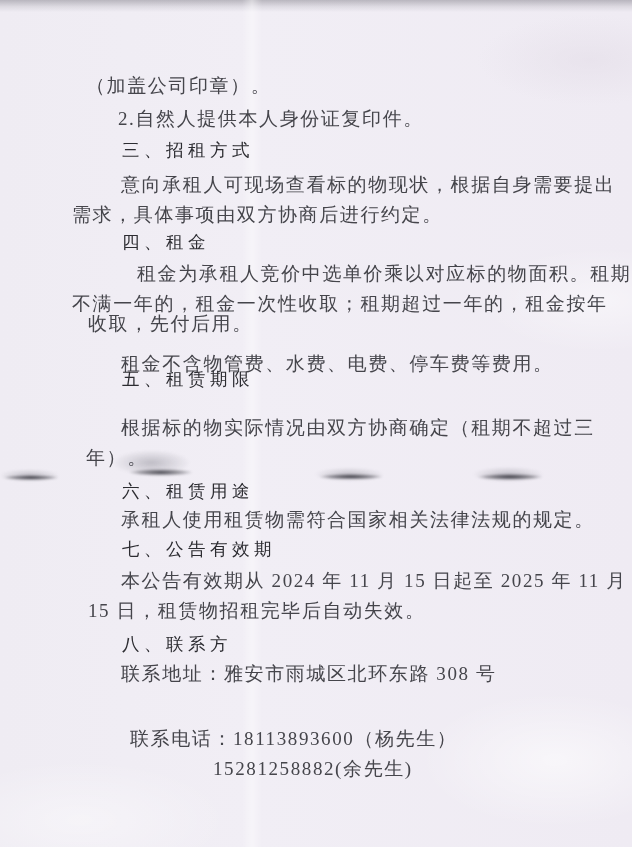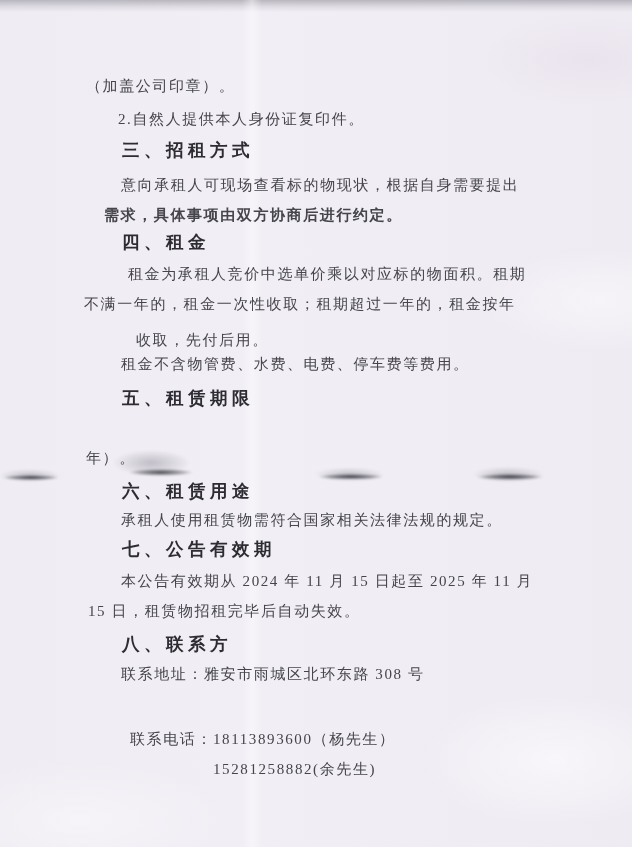--- a/index.html
+++ b/index.html
@@ -30,28 +30,28 @@
   
   .fold {
     position: absolute;
     left: 242px; top: 0;
     width: 20px; height: 100%;
     background: linear-gradient(90deg, transparent, rgba(255,255,255,.4) 50%, transparent);
   }
   .ln {
     position: absolute;
     white-space: nowrap;
-    font-size: 15px;
+    font-size: 19px;
     line-height: 24px;
     letter-spacing: 1.6px;
     color: #45454b;
   }
   .h {
     font-family: "Liberation Sans", sans-serif;
-    font-weight: 700;
+    font-weight: 400;
     font-size: 17.5px;
     letter-spacing: 4.5px;
     color: #2c2c31;
   }
   .smudge {
     position: absolute;
     pointer-events: none;
     filter: blur(1.2px);
   }
   .smudge-core {
@@ -71,29 +71,30 @@
 <div class="paper">
 
   <div class="edge-top"></div>
   <div class="fold"></div>
 
   <div class="ln" style="left:86px;  top:74px;">（加盖公司印章）。</div>
   <div class="ln" style="left:118px; top:107px;">2.自然人提供本人身份证复印件。</div>
 
   <div class="ln h" style="left:122px; top:138px;">三、招租方式</div>
   <div class="ln" style="left:121px; top:173px;">意向承租人可现场查看标的物现状，根据自身需要提出</div>
-  <div class="ln" style="left:104px;  top:203px;font-weight:bold;">需求，具体事项由双方协商后进行约定。</div>
+  <div class="ln" style="left:72px;  top:203px;">需求，具体事项由双方协商后进行约定。</div>
 
   <div class="ln h" style="left:122px; top:230px;">四、租金</div>
-  <div class="ln" style="left:128px; top:262px;">租金为承租人竞价中选单价乘以对应标的物面积。租期</div>
-  <div class="ln" style="left:84px;  top:292px;">不满一年的，租金一次性收取；租期超过一年的，租金按年</div>
-  <div class="ln" style="left:88px;  top:328px;margin-left:48px;">收取，先付后用。</div>
+  <div class="ln" style="left:137px; top:262px;">租金为承租人竞价中选单价乘以对应标的物面积。租期</div>
+  <div class="ln" style="left:72px;  top:292px;">不满一年的，租金一次性收取；租期超过一年的，租金按年</div>
+  <div class="ln" style="left:88px;  top:312px;">收取，先付后用。</div>
   <div class="ln" style="left:121px; top:352px;">租金不含物管费、水费、电费、停车费等费用。</div>
 
-  <div class="ln h" style="left:122px; top:386px;">五、租赁期限</div>
+  <div class="ln h" style="left:122px; top:367px;">五、租赁期限</div>
+  <div class="ln" style="left:121px; top:416px;">根据标的物实际情况由双方协商确定（租期不超过三</div>
   <div class="ln" style="left:86px;  top:446px;">年）。</div>
 
   <div class="ln h" style="left:122px; top:479px;">六、租赁用途</div>
   <div class="ln" style="left:121px; top:508px;">承租人使用租赁物需符合国家相关法律法规的规定。</div>
 
   <div class="ln h" style="left:122px; top:537px;">七、公告有效期</div>
   <div class="ln" style="left:121px; top:569px;">本公告有效期从 2024 年 11 月 15 日起至 2025 年 11 月</div>
   <div class="ln" style="left:88px;  top:599px;text-align:center;">15 日，租赁物招租完毕后自动失效。</div>
 
   <div class="ln h" style="left:122px; top:632px;">八、联系方</div>

